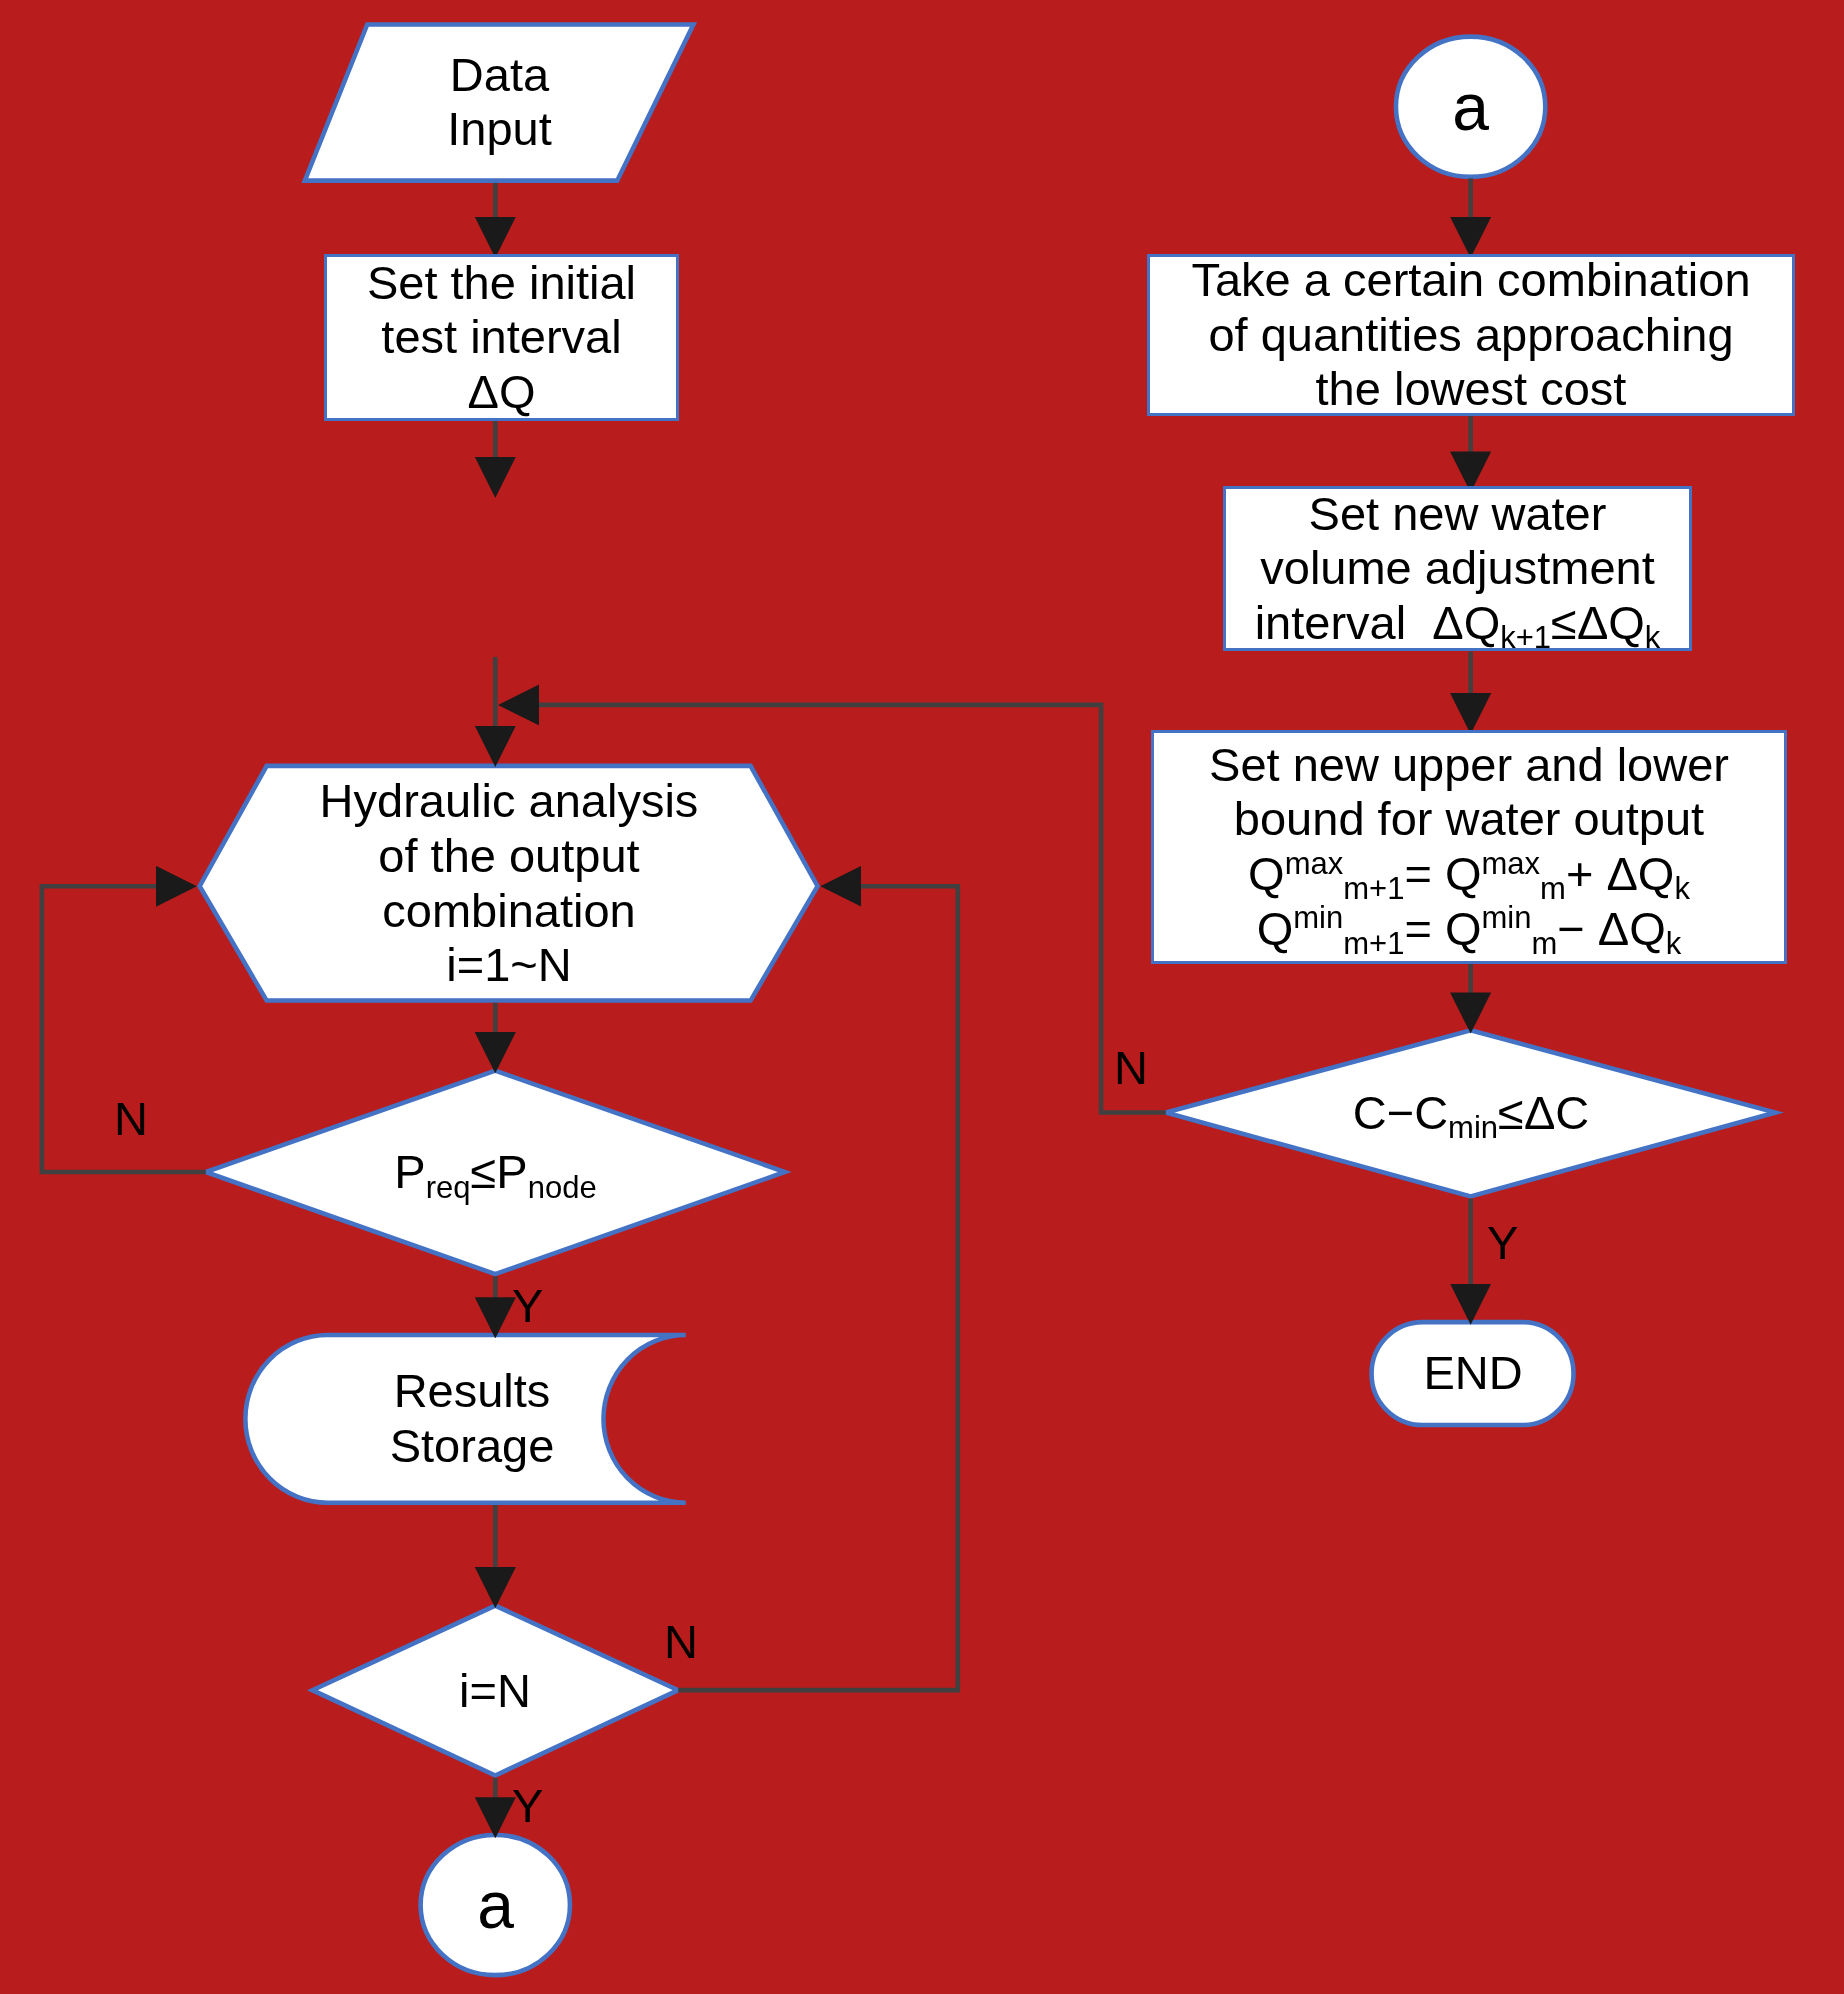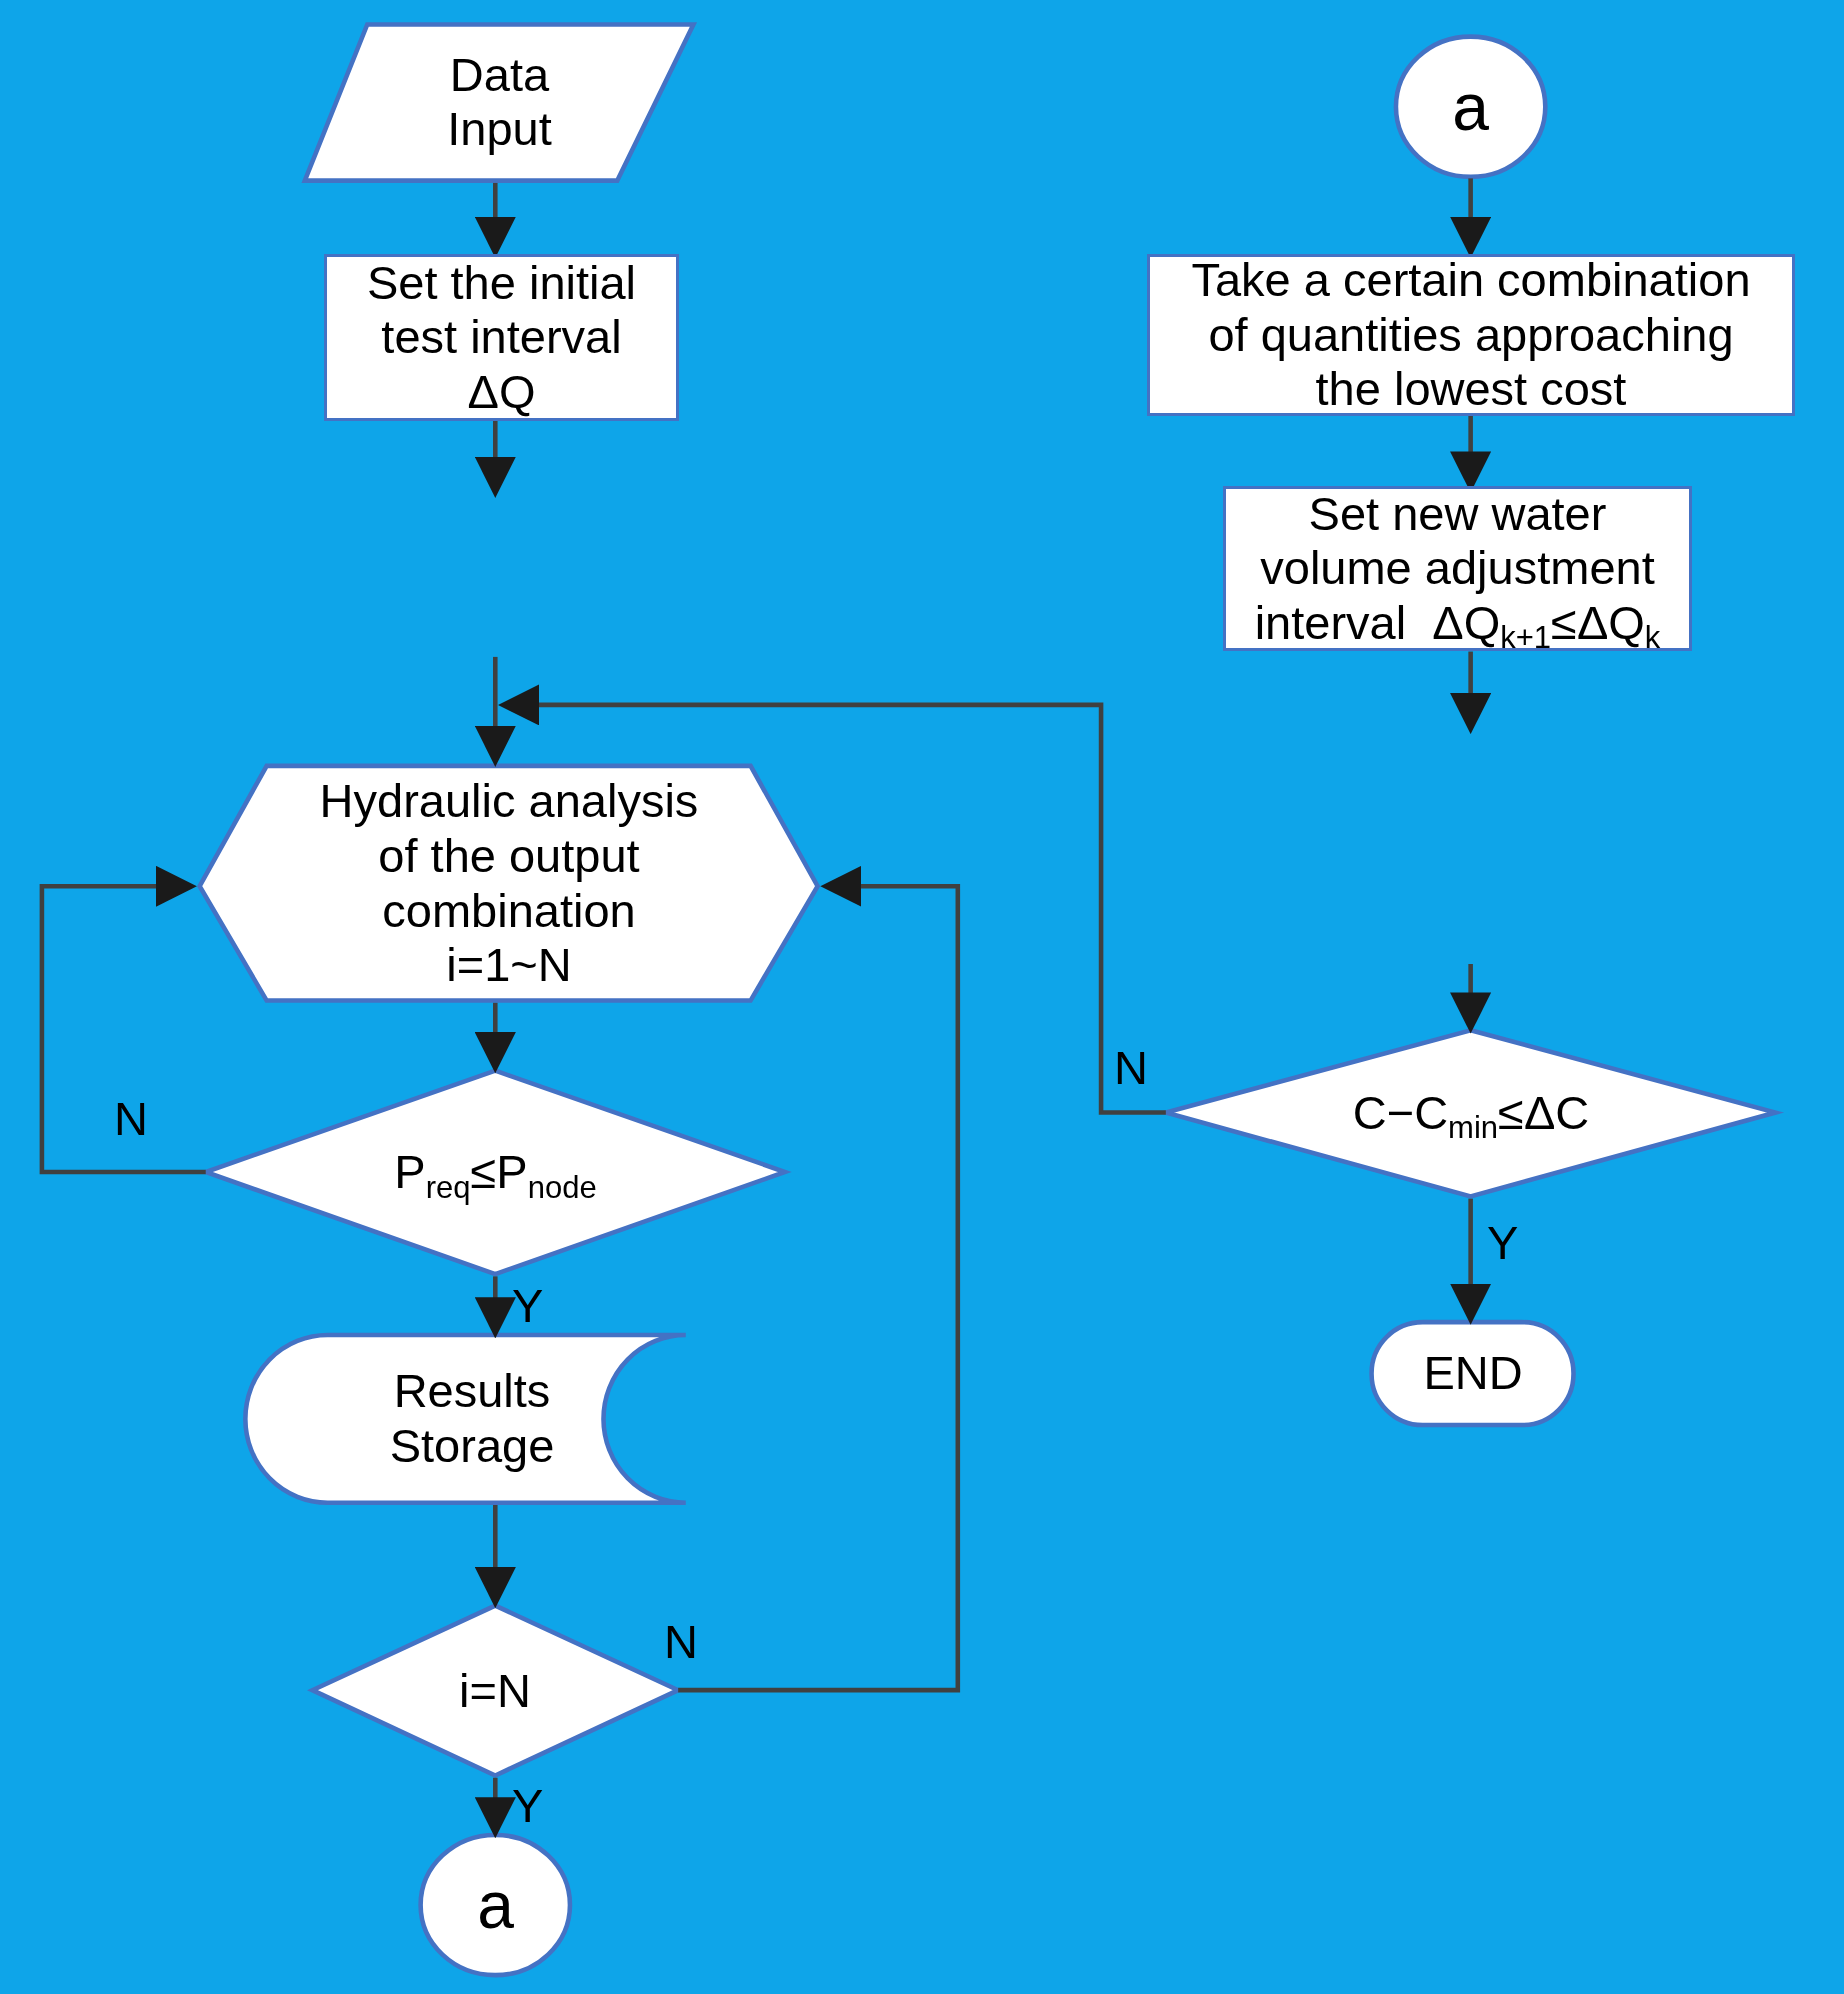--- a/index.html
+++ b/index.html
@@ -9,21 +9,21 @@
     background: #ffffff;
   }
   body {
     font-family: "Liberation Sans", sans-serif;
     color: #000000;
   }
   #canvas {
     position: relative;
     width: 1844px;
     height: 1995px;
-    background: #0ea5e9;
+    background: #b91c1c;
     overflow: hidden;
   }
   svg#wires {
     position: absolute;
     left: 0;
     top: 0;
     width: 1844px;
     height: 1995px;
     pointer-events: none;
   }
@@ -186,20 +186,23 @@
   <div class="node proc f-lg" style="left:1147px; top:254px; width:648px; height:162px;">
     <span class="txt">Take a certain combination
 of quantities approaching
 the lowest cost</span>
   </div>
 
   <div class="node proc f-lg" style="left:1223px; top:486px; width:469px; height:165px;">
     <span class="txt">Set new water<br>volume adjustment<br>interval&nbsp; ΔQ<sub>k+1</sub>≤ΔQ<sub>k</sub></span>
   </div>
 
+  <div class="node proc f-lg" style="left:1151px; top:730px; width:636px; height:234px;">
+    <span class="txt">Set new upper and lower<br>bound for water output<br>Q<sup>max</sup><sub>m+1</sub>= Q<sup>max</sup><sub>m</sub>+ ΔQ<sub>k</sub><br>Q<sup>min</sup><sub>m+1</sub>= Q<sup>min</sup><sub>m</sub>− ΔQ<sub>k</sub></span>
+  </div>
 
   <div class="node shaped f-lg" style="left:1372px; top:1322px; width:202px; height:103px;">
     <span class="txt">END</span>
   </div>
 
   <div class="node shaped f-lg" style="left:1166px; top:1030px; width:610px; height:166px;">
     <span class="txt">C−C<sub>min</sub>≤ΔC</span>
   </div>
 
   <div class="edgelabel f-lbl" style="left:114px; top:1095px;">N</div>

